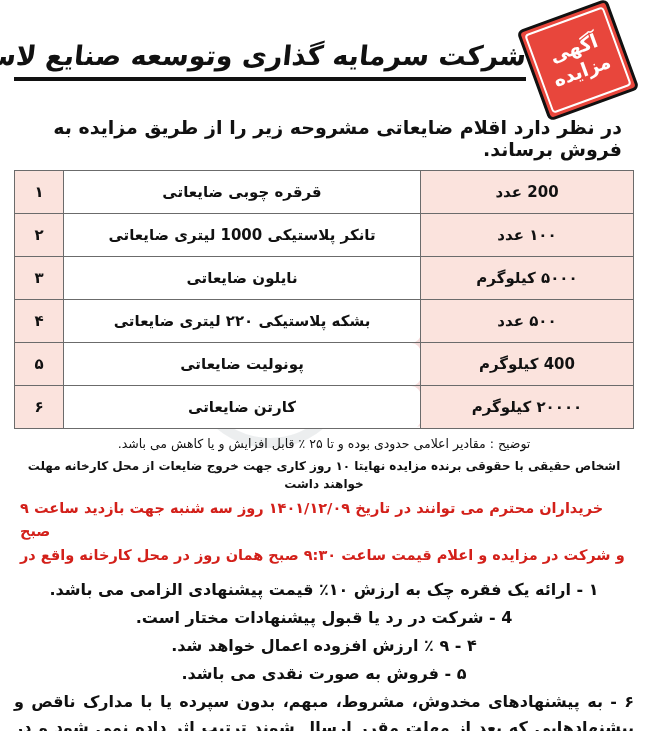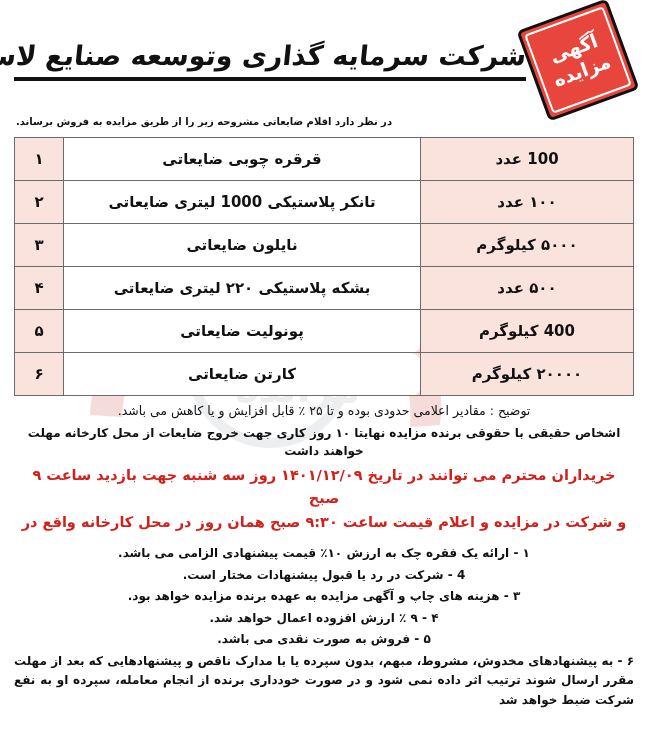--- a/index.html
+++ b/index.html
@@ -94,24 +94,24 @@
   }
   .title-underline {
     margin-top: 6px;
     height: 4px;
     background: #111;
     width: 100%;
   }
   .subtitle {
     position: relative;
     z-index: 2;
-    font-size: 10px;
-    font-weight: bold;
-    text-align: left;
-    margin: 2px 2px 10px 2px;
+    font-size: 19px;
+    font-weight: bold;
+    text-align: right;
+    margin: 2px 12px 10px 2px;
   }
   table.items {
     position: relative;
     z-index: 2;
     width: 100%;
     border-collapse: collapse;
     table-layout: fixed;
     background: transparent;
   }
   table.items td {
@@ -151,33 +151,33 @@
     margin: 0 2px 4px 2px;
     line-height: 1.5;
   }
   .para.center { text-align: center; }
   .redblock {
     position: relative;
     z-index: 2;
     color: #d3201a;
     font-size: 14.5px;
     font-weight: bold;
-    text-align: center;
+    text-align: left;
     line-height: 1.62;
     margin: 4px 6px 10px 6px;
   }
   ol.terms {
     position: relative;
     z-index: 2;
     list-style: none;
     margin: 0;
     padding: 0;
   }
   ol.terms li {
-    font-size: 12px;
+    font-size: 16px;
     font-weight: bold;
     text-align: center;
     line-height: 1.62;
     margin-bottom: 2px;
   }
   ol.terms li.just {
     text-align: justify;
     text-align-last: right;
   }
 </style>
@@ -207,21 +207,21 @@
       <div class="main-title">شرکت سرمایه گذاری وتوسعه صنایع لاستیک</div>
       <div class="title-underline"></div>
     </div>
   </div>
 
   <div class="subtitle">در نظر دارد اقلام ضایعاتی مشروحه زیر را از طریق مزایده به فروش برساند.</div>
 
   <table class="items">
     <tbody>
       <tr>
-        <td class="c-qty">100 عدد</td>
+        <td class="c-qty">200 عدد</td>
         <td class="c-desc">قرقره چوبی ضایعاتی</td>
         <td class="c-no">۱</td>
       </tr>
       <tr>
         <td class="c-qty">۱۰۰ عدد</td>
         <td class="c-desc">تانکر پلاستیکی 1000 لیتری ضایعاتی</td>
         <td class="c-no">۲</td>
       </tr>
       <tr>
         <td class="c-qty">۵۰۰۰ کیلوگرم</td>
@@ -251,19 +251,18 @@
   <div class="para center">اشخاص حقیقی با حقوقی برنده مزایده نهایتا ۱۰ روز کاری جهت خروج ضایعات از محل کارخانه مهلت خواهند داشت</div>
 
   <div class="redblock">
     <div>خریداران محترم می توانند در تاریخ ۱۴۰۱/۱۲/۰۹ روز سه شنبه جهت بازدید ساعت ۹ صبح</div>
     <div>و شرکت در مزایده و اعلام قیمت ساعت ۹:۳۰ صبح همان روز در محل کارخانه واقع در</div>
   </div>
 
   <ol class="terms">
     <li>۱ - ارائه یک فقره چک به ارزش ۱۰٪ قیمت پیشنهادی الزامی می باشد.</li>
     <li>4 - شرکت در رد یا قبول  پیشنهادات مختار است.</li>
-    <li>۳ - هزینه های چاپ و آگهی مزایده به عهده برنده مزایده خواهد بود.</li>
     <li>۴ - ۹ ٪ ارزش افزوده اعمال خواهد شد.</li>
     <li>۵ - فروش به صورت نقدی می باشد.</li>
     <li class="just">۶ - به پیشنهادهای مخدوش، مشروط، مبهم، بدون سپرده یا با مدارک ناقص و پیشنهادهایی که بعد از مهلت مقرر ارسال شوند ترتیب اثر داده نمی شود و در صورت خودداری برنده از انجام معامله، سپرده او به نفع شرکت ضبط خواهد شد</li>
   </ol>
 
 </div>
 
 </body></html>

